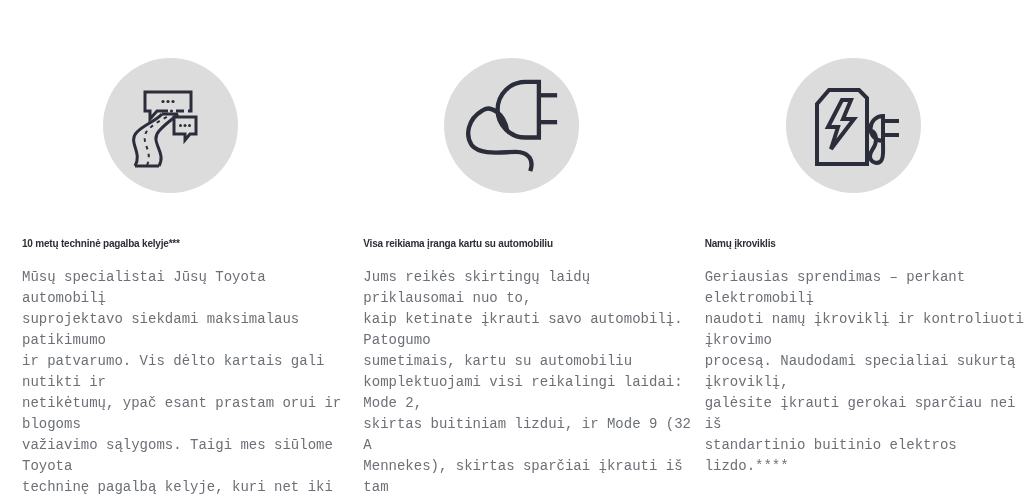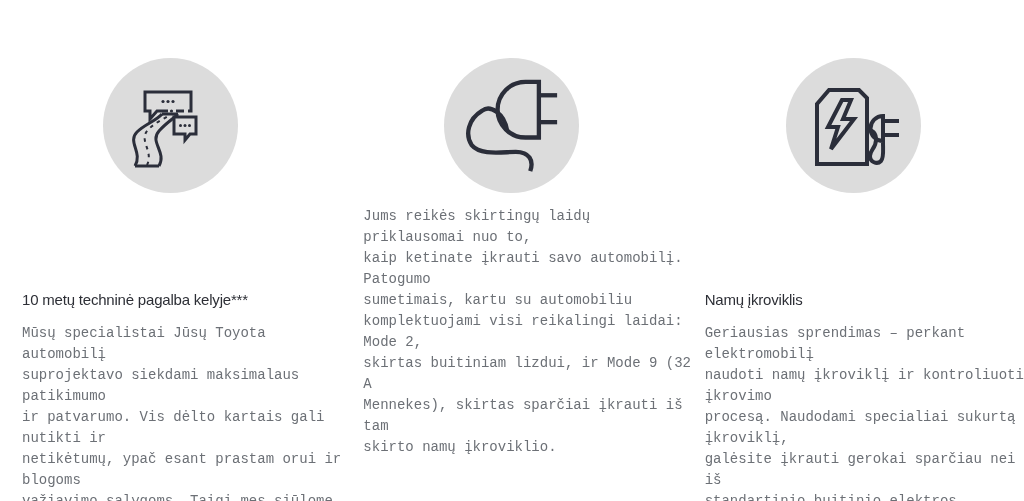--- a/index.html
+++ b/index.html
@@ -25,23 +25,23 @@
     height: 135px;
     border-radius: 50%;
     background: var(--circle-bg, #dcdcdc);
     margin: 0 auto;
     display: flex;
     align-items: center;
     justify-content: center;
   }
   .icon-circle svg { display: block; }
   .feature-title {
-    margin: 97px 0 0 0;
-    font-size: 15px;
-    font-weight: 400;
+    margin: 41px 0 0 0;
+    font-size: 10px;
+    font-weight: 700;
     line-height: 20px;
     letter-spacing: -0.2px;
     color: var(--title-color, #2d2f36);
     width: 336px;
   }
   .feature-body {
     margin: 13px 0 4px 0;
     font-size: 14px;
     line-height: 21px;
     letter-spacing: 0px;
@@ -105,20 +105,21 @@
 
           <path d="M45,55 C42,36 27,28 19,34 C4,43 1,59 8,70 C17,81 40,77 54,77 C68,77 73,86 69,97"></path>
 
           <path d="M78,4 H64 A29,29 0 0 0 64,62 H78 Z"></path>
 
           <path d="M78,18 H97"></path>
           <path d="M78,46 H97"></path>
         </g>
       </svg>
     </div>
+    <h3 class="feature-title">Visa reikiama įranga kartu su automobiliu</h3>
     <p class="feature-body">Jums reikės skirtingų laidų priklausomai nuo to,
 kaip ketinate įkrauti savo automobilį. Patogumo
 sumetimais, kartu su automobiliu
 komplektuojami visi reikalingi laidai: Mode 2,
 skirtas buitiniam lizdui, ir Mode 9 (32 A
 Mennekes), skirtas sparčiai įkrauti iš tam
 skirto namų įkroviklio.</p>
   </article>
 
   <article class="feature-card">

